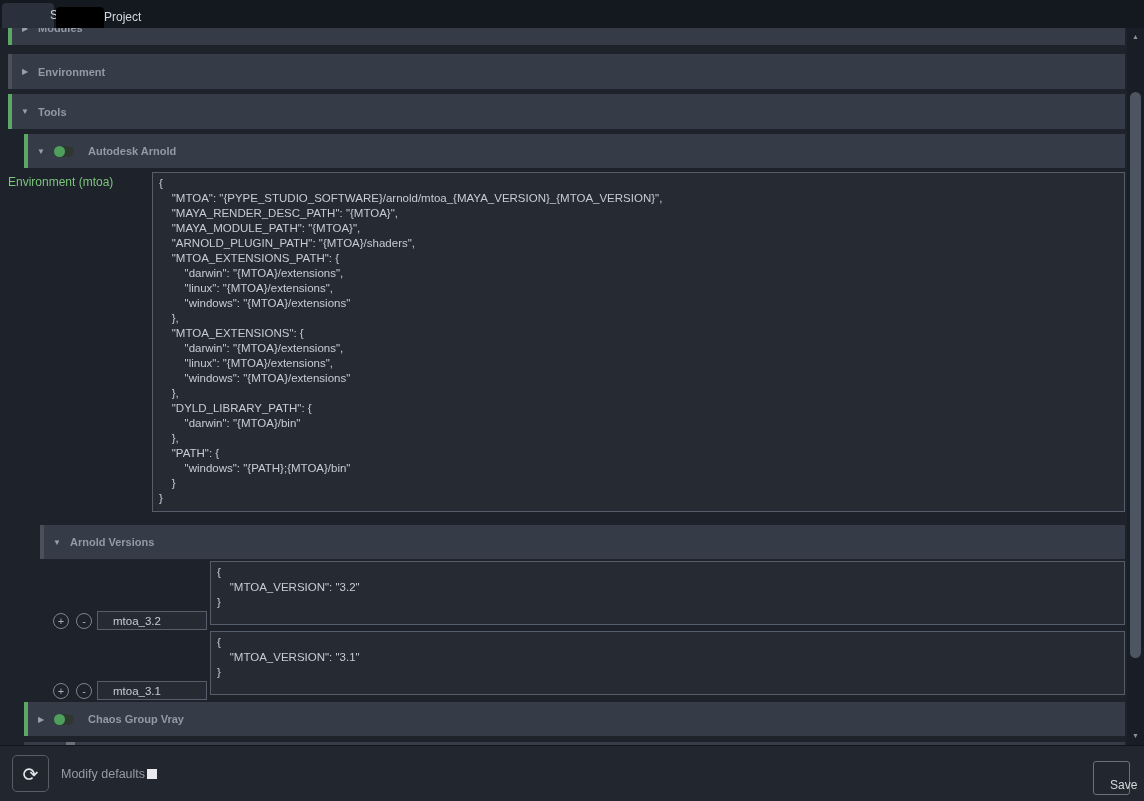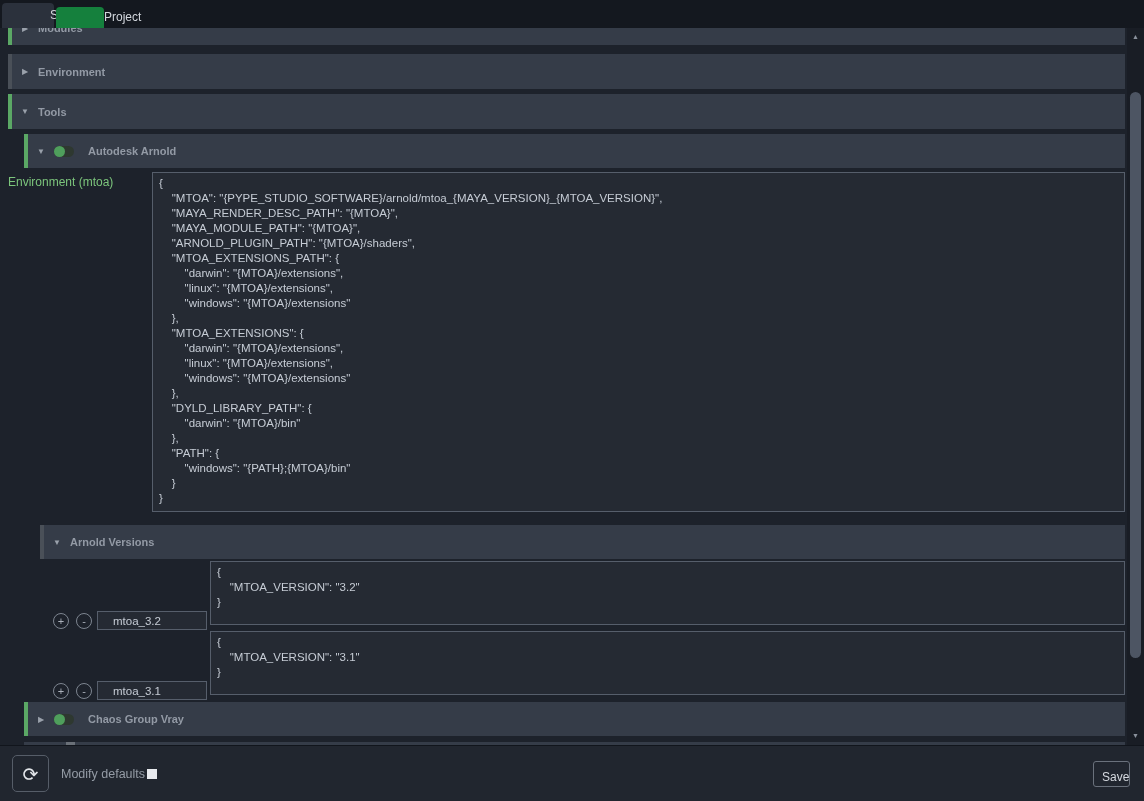--- a/index.html
+++ b/index.html
@@ -12,21 +12,21 @@
     overflow:hidden;
   }
 
   
   .tabbar { position:absolute; left:0; top:0; width:1144px; height:28px; background:#14181f; }
   .tab {
     position:absolute; bottom:0; border-radius:4px 4px 0 0;
     font-size:12px; color:#d3d7dd; text-align:center; line-height:21px; cursor:default;padding-left:48px;
   }
   .tab.active { left:2px; width:52px; height:25px; background:#2b313c; line-height:24px; }
-  .tab.inactive { left:56px; width:44px; height:21px; background:#15803d; }
+  .tab.inactive { left:56px; width:44px; height:21px; background:#000000; }
 
   
   .scrollarea {
     position:absolute; left:0; top:28px; width:1127px; height:717px;
     background:#1d222b; overflow:hidden;
   }
 
   .sec-header {
     position:absolute; height:34px; background:#353c48;
     display:flex; align-items:center;
@@ -90,21 +90,21 @@
     position:absolute; left:12px; top:9px; width:37px; height:37px;
     border:1px solid #565d68; border-radius:5px; background:transparent;
     color:#e3e6ea; font-size:19px; line-height:34px; text-align:center; padding:0;
     font-family:"DejaVu Sans", sans-serif;
   }
   .modify-label { position:absolute; left:61px; top:21px; font-size:12.5px; color:#959ca6;text-align:right; }
   .modify-check { position:absolute; left:147px; top:23px; width:10px; height:10px; background:#e8eaee; }
   .save-btn {
     position:absolute; right:14px; top:15px; width:37px; height:26px;
     border:1px solid #6a717c; border-radius:3px; background:transparent;
-    color:#d5d9df; font-size:12px; padding:8px;
+    color:#d5d9df; font-size:12px; padding:16px;
     font-family:"Liberation Sans", sans-serif;
   }
 </style>
 </head>
 <body>
 
 <div class="tabbar">
   <div class="tab active">System</div>
   <div class="tab inactive">Project</div>
 </div>

